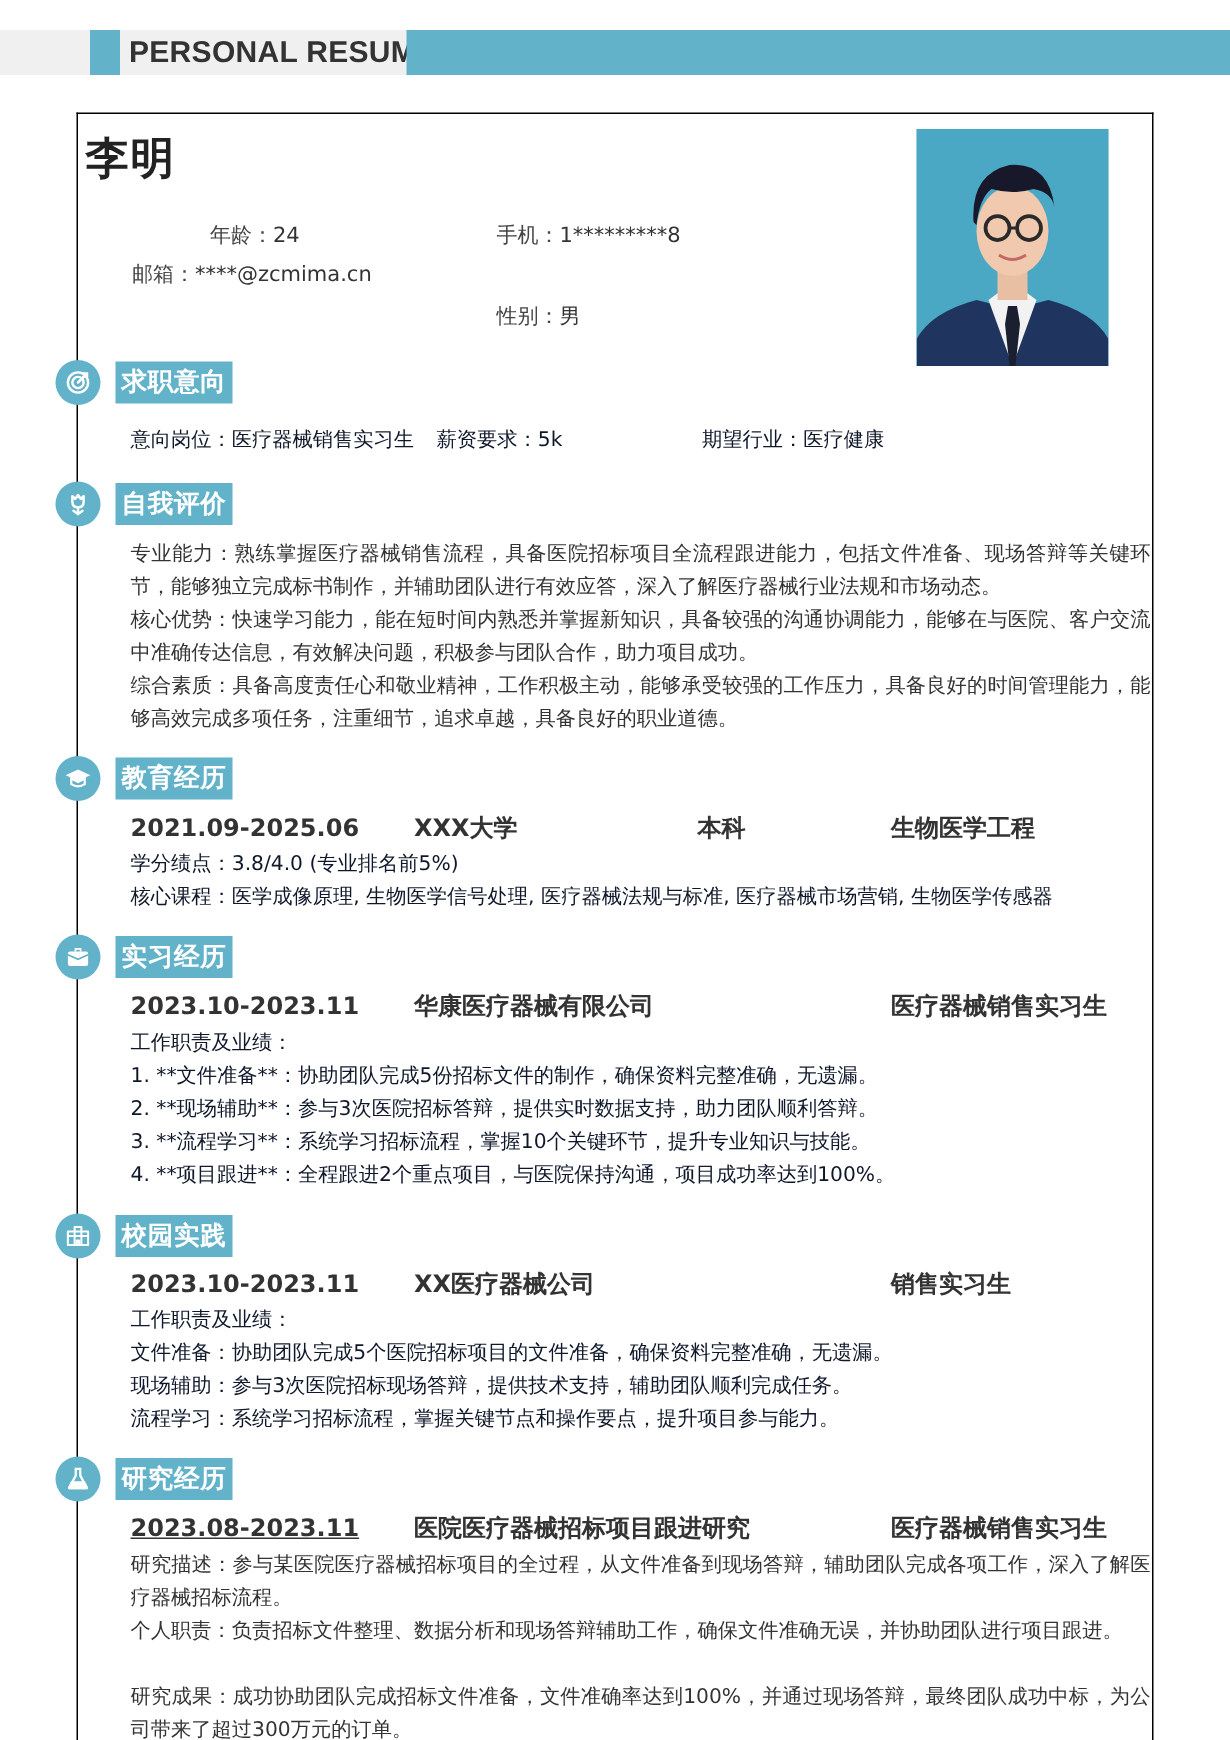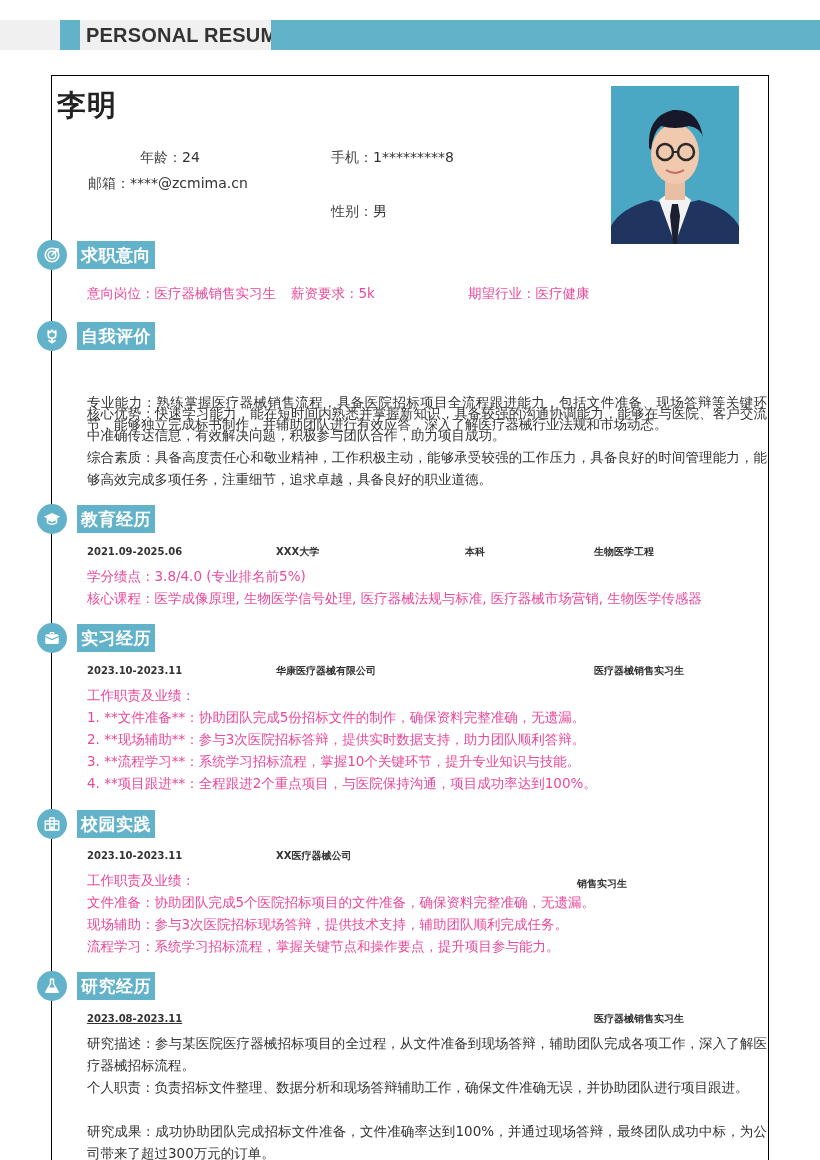--- a/index.html
+++ b/index.html
@@ -43,28 +43,28 @@
   .sec-icon {
     position: absolute; left: 37px; width: 30px; height: 30px; border-radius: 50%;
     background: #62b2c9; display: flex; align-items: center; justify-content: center;
   }
   .sec-icon svg { width: 18px; height: 18px; }
   .sec-title {
     position: absolute; left: 77px; height: 28px; line-height: 28px; padding: 0 4px;
     background: #62b2c9; color: #ffffff; font-size: 17px; font-weight: bold; letter-spacing: 0.5px;
   }
   .line {
-    position: absolute; left: 87px; font-size: 13.5px; color: #ec4899; line-height: 22px; white-space: nowrap;
+    position: absolute; left: 87px; font-size: 13.5px; color: #0f172a; line-height: 22px; white-space: nowrap;
   }
   .para {
     position: absolute; left: 87px; width: 680px; font-size: 13.5px; color: #333333; line-height: 22px;
     text-align: justify;
   }
   .row-bold {
-    position: absolute; left: 87px; width: 680px; height: 22px; font-size: 10px; font-weight: bold; color: #333333;
+    position: absolute; left: 87px; width: 680px; height: 22px; font-size: 16px; font-weight: bold; color: #333333;
     line-height: 22px; white-space: nowrap; text-align: right;
   }
   .row-bold span { position: absolute; top: 0; }
 </style>
 </head>
 <body>
 
 <div class="banner-gray"></div>
 <div class="banner-accent-left"></div>
 <div class="banner-title">PERSONAL RESUME</div>
@@ -123,21 +123,21 @@
 <div class="line" style="top:282px; left:291px;">薪资要求：5k</div>
 <div class="line" style="top:282px; left:468px;">期望行业：医疗健康</div>
 
 <div class="sec-icon" style="top:321px;">
   <svg viewBox="0 0 24 24" fill="none" stroke="#fff" stroke-width="2.2" stroke-linecap="round" stroke-linejoin="round">
     <path d="M7 5 L9.5 7.5 L12 4 L14.5 7.5 L17 5 L17 10 Q17 15 12 15 Q7 15 7 10 Z"></path>
       <path d="M12 15 L12 21 M8 18 L12 21 L16 18"></path>
   </svg>
 </div>
 <div class="sec-title" style="top:322px;">自我评价</div>
-<div class="para" style="top:358px;margin-top:33px;">专业能力：熟练掌握医疗器械销售流程，具备医院招标项目全流程跟进能力，包括文件准备、现场答辩等关键环节，能够独立完成标书制作，并辅助团队进行有效应答，深入了解医疗器械行业法规和市场动态。</div>
+<div class="para" style="top:358px;">专业能力：熟练掌握医疗器械销售流程，具备医院招标项目全流程跟进能力，包括文件准备、现场答辩等关键环节，能够独立完成标书制作，并辅助团队进行有效应答，深入了解医疗器械行业法规和市场动态。</div>
 <div class="para" style="top:402px;">核心优势：快速学习能力，能在短时间内熟悉并掌握新知识，具备较强的沟通协调能力，能够在与医院、客户交流中准确传达信息，有效解决问题，积极参与团队合作，助力项目成功。</div>
 <div class="para" style="top:446px;">综合素质：具备高度责任心和敬业精神，工作积极主动，能够承受较强的工作压力，具备良好的时间管理能力，能够高效完成多项任务，注重细节，追求卓越，具备良好的职业道德。</div>
 
 <div class="sec-icon" style="top:504px;">
   <svg viewBox="0 0 24 24" fill="#fff" stroke="none">
     <path d="M12 4 L23 9 L12 14 L1 9 Z"></path>
     <path d="M6 12 L6 17 Q12 21 18 17 L18 12 L12 15 Z" fill="none" stroke="#fff" stroke-width="2"></path>
   </svg>
 </div>
 <div class="sec-title" style="top:505px;">教育经历</div>
@@ -173,33 +173,34 @@
   <svg viewBox="0 0 24 24" fill="none" stroke="#fff" stroke-width="1.8" stroke-linejoin="round">
     <path d="M9 8 L9 4 L15 4 L15 8"></path>
       <rect x="3" y="8" width="18" height="12"></rect>
     <path d="M3 12 L21 12 M9 8 L9 20 M15 8 L15 20 M11 16 L13 16 L13 20 L11 20 Z"></path>
   </svg>
 </div>
 <div class="sec-title" style="top:810px;">校园实践</div>
 <div class="row-bold" style="top:845px;">
   <span style="left:0;">2023.10-2023.11</span>
   <span style="left:189px;">XX医疗器械公司</span>
-  <span style="left:490px;margin-top:28px;">销售实习生</span>
+  <span style="left:507px;">销售实习生</span>
 </div>
 <div class="line" style="top:869px;">工作职责及业绩：</div>
 <div class="line" style="top:891px;">文件准备：协助团队完成5个医院招标项目的文件准备，确保资料完整准确，无遗漏。</div>
 <div class="line" style="top:913px;">现场辅助：参与3次医院招标现场答辩，提供技术支持，辅助团队顺利完成任务。</div>
 <div class="line" style="top:935px;">流程学习：系统学习招标流程，掌握关键节点和操作要点，提升项目参与能力。</div>
 
 <div class="sec-icon" style="top:971px;">
   <svg viewBox="0 0 24 24" fill="none" stroke="#fff" stroke-width="2" stroke-linejoin="round">
     <path d="M9 3 L15 3 M10 3 L10 9 L4 20 L20 20 L14 9 L14 3"></path>
     <path d="M6.5 15 L17.5 15 L20 20 L4 20 Z" fill="#fff"></path>
   </svg>
 </div>
 <div class="sec-title" style="top:972px;">研究经历</div>
 <div class="row-bold" style="top:1008px;">
   <span style="left:0;text-decoration:underline;">2023.08-2023.11</span>
+  <span style="left:189px;">医院医疗器械招标项目跟进研究</span>
   <span style="left:507px;">医疗器械销售实习生</span>
 </div>
 <div class="para" style="top:1032px;">研究描述：参与某医院医疗器械招标项目的全过程，从文件准备到现场答辩，辅助团队完成各项工作，深入了解医疗器械招标流程。</div>
 <div class="para" style="top:1076px;">个人职责：负责招标文件整理、数据分析和现场答辩辅助工作，确保文件准确无误，并协助团队进行项目跟进。</div>
 <div class="para" style="top:1120px;">研究成果：成功协助团队完成招标文件准备，文件准确率达到100%，并通过现场答辩，最终团队成功中标，为公司带来了超过300万元的订单。</div>
 
 </body></html>

